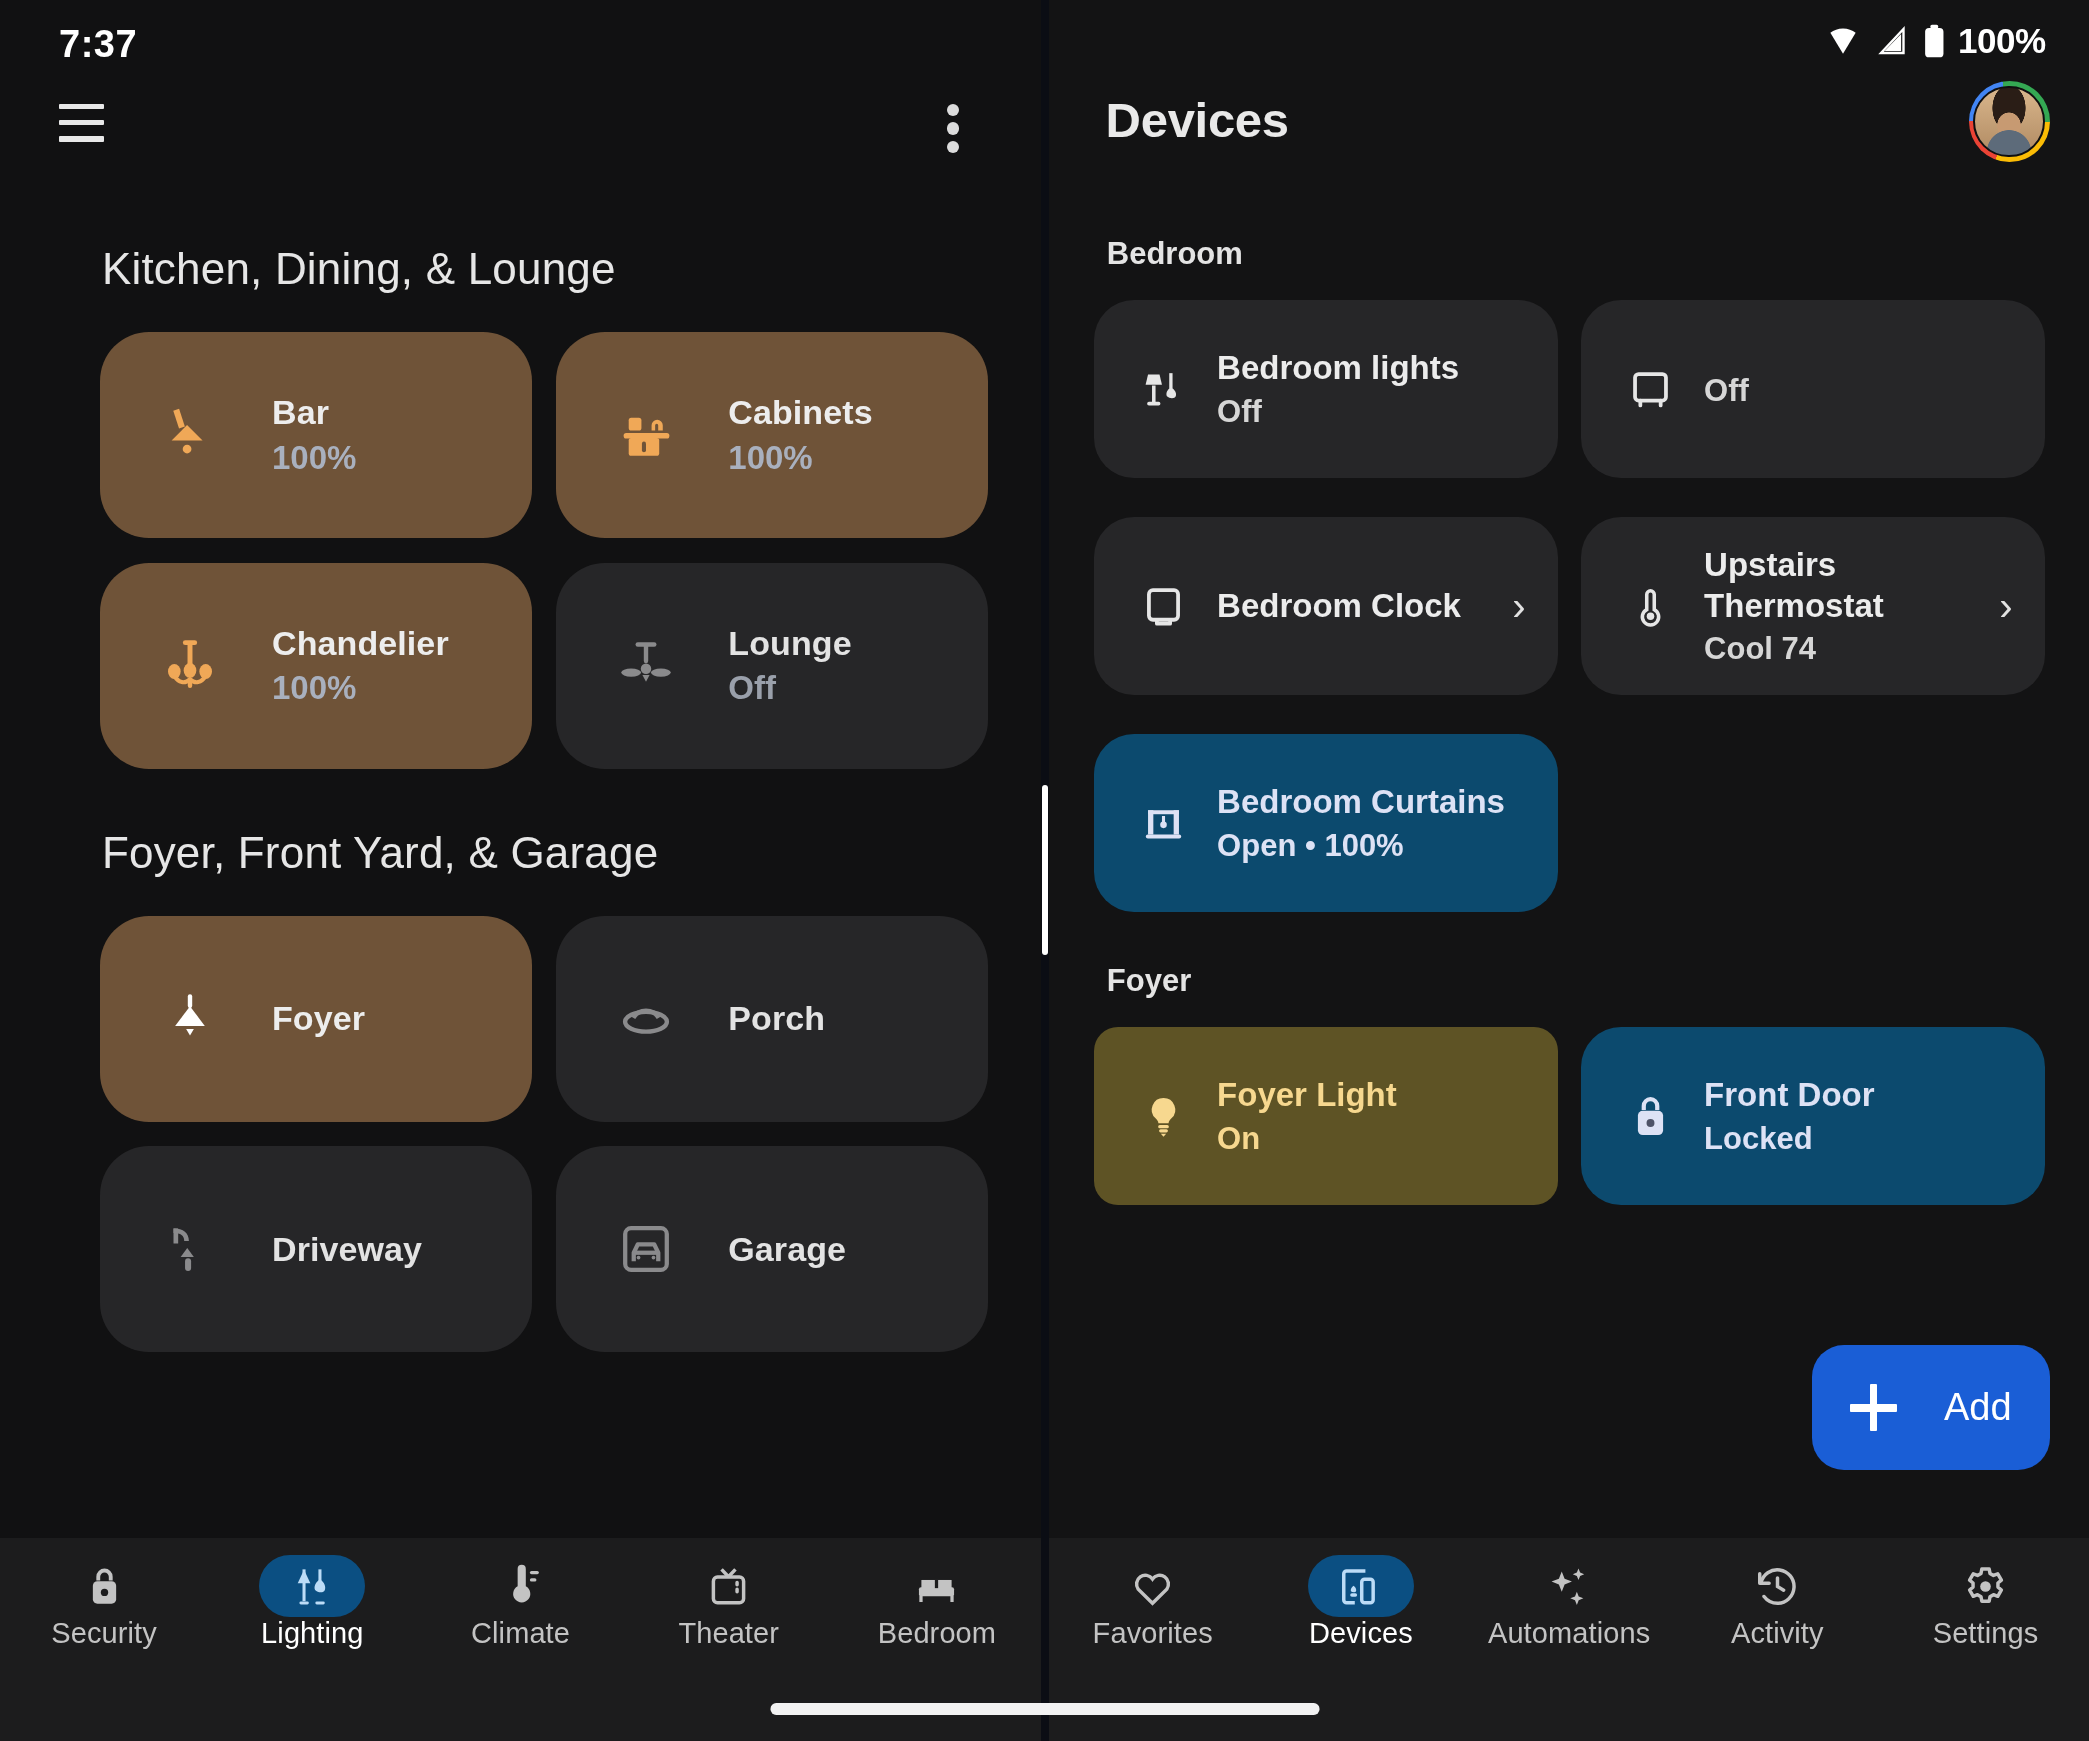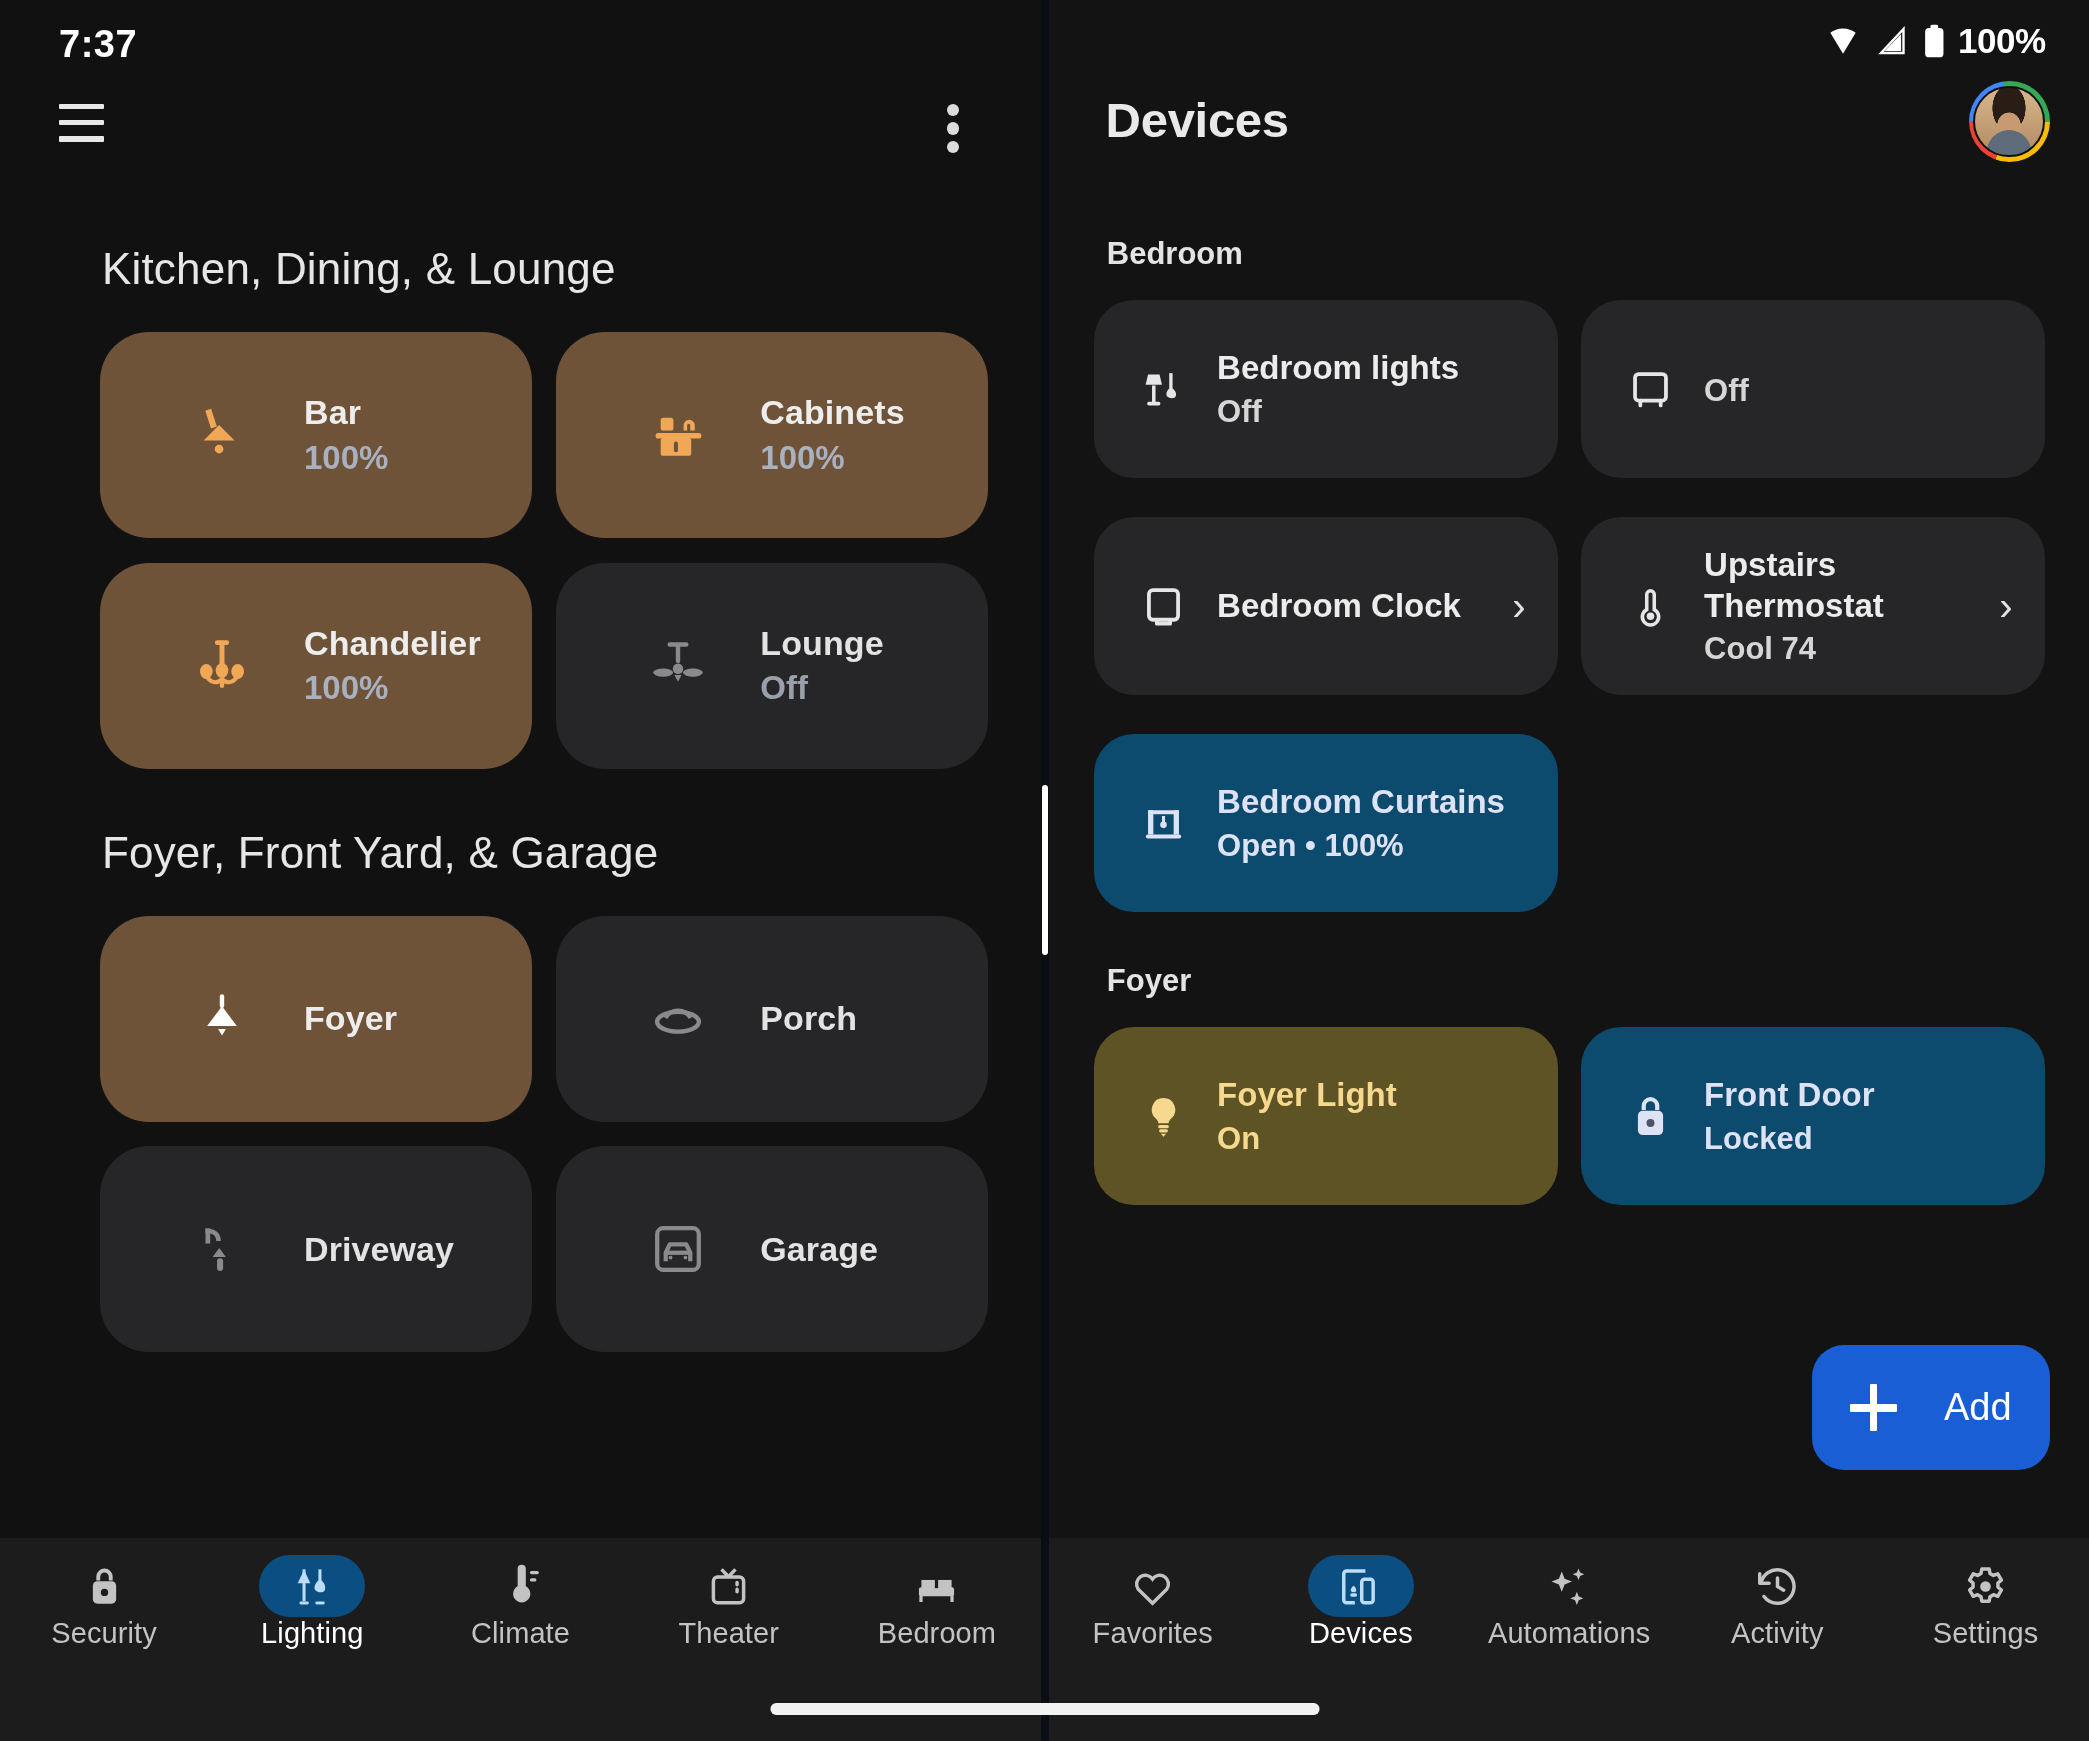--- a/index.html
+++ b/index.html
@@ -96,21 +96,21 @@
   .tile-grid {
     display: grid;
     grid-template-columns: 1fr 1fr;
     gap: 24.6px 24.6px;
   }
   .tile {
     height: 206px;
     border-radius: 49px;
     background: #262628;
     display: flex; align-items: center;
-    padding-left: 87px;
+    padding-left: 55px;
     cursor: pointer;
   }
   .tile.on { background: #6f5338; }
   .tile-icon {
     width: 70px; height: 70px;
     display: flex; align-items: center; justify-content: center;
     flex: 0 0 auto;
   }
   .tile-icon svg { display: block; }
   .tile-text {
@@ -177,21 +177,21 @@
   }
   .dev-card {
     min-height: 178px;
     border-radius: 40px;
     background: #262628;
     display: flex; align-items: center;
     padding: 0 32px 0 42px;
     cursor: pointer;
   }
   .dev-card.accent-blue   { background: #0c4a6e; }
-  .dev-card.accent-yellow { background: #5e5325; }
+  .dev-card.accent-yellow { background: #5e5325; border-radius: 24px; }
   .dev-icon {
     width: 55px; height: 55px; flex: 0 0 auto;
     display: flex; align-items: center; justify-content: center;
   }
   .dev-body {
     margin-left: 26.5px; flex: 1 1 auto;
     display: flex; flex-direction: column; justify-content: center;
   }
   .dev-name {
     font-size: 33px; font-weight: 700; color: #ececec;

